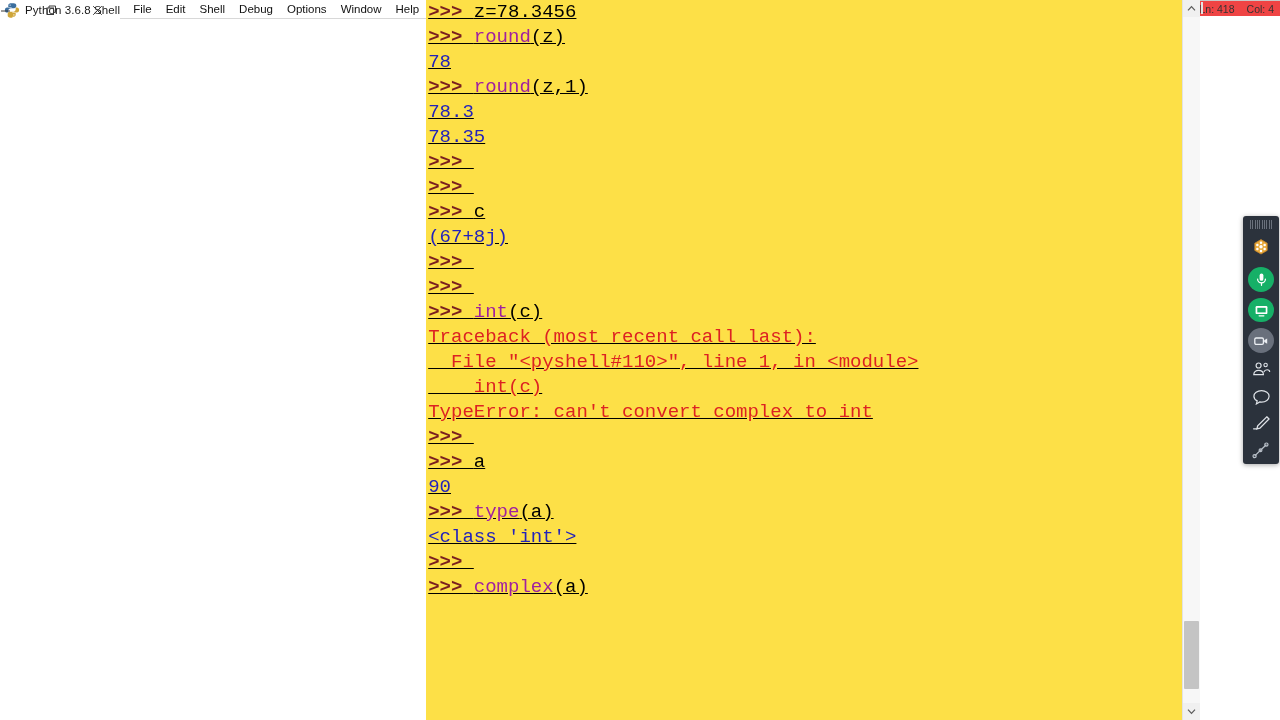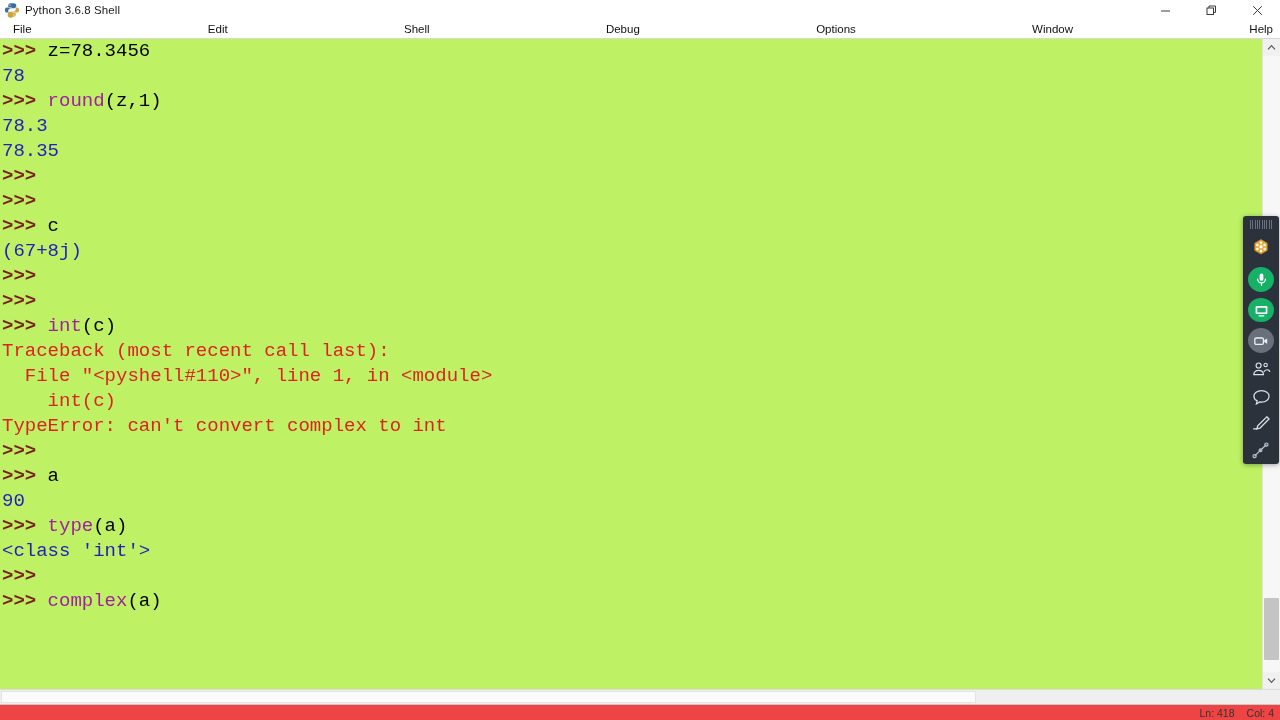--- a/index.html
+++ b/index.html
@@ -16,21 +16,21 @@
   }
 
   
   #app-window {
     position: absolute;
     left: 0; top: 0;
     width: 1280px;
     height: 720px;
     background: #ffffff;
     display: flex;
-    flex-direction: column;
+    flex-direction: row;
   }
 
   
   #title-bar {
     height: 20px;
     background: #ffffff;
     display: flex;
     align-items: center;
     flex: 0 0 auto;
     border-bottom: 0px solid #e6e6e6;
@@ -85,24 +85,25 @@
 
   
   #shell-wrap {
     position: relative;
     flex: 1 1 auto;
     display: flex;
     min-height: 0;
   }
   #shell-text {
     flex: 1 1 auto;
-    background: #bef264;
+    background: #fde047;
     overflow: hidden;
     padding: 0 0 0 2px;
     position: relative;
+    text-decoration: underline;
   }
   .code-line {
     font-family: "Liberation Mono", "DejaVu Sans Mono", monospace;
     font-size: 19px;
     line-height: 25px;
     height: 25px;
     white-space: pre;
     color: #000000;
     letter-spacing: 0px;
   }
@@ -278,20 +279,21 @@
       <div class="menu-item">Shell</div>
       <div class="menu-item">Debug</div>
       <div class="menu-item">Options</div>
       <div class="menu-item">Window</div>
       <div class="menu-item">Help</div>
     </div>
 
   <div id="shell-wrap">
     <div id="shell-text">
         <div class="code-line"><span class="tok-prompt">&gt;&gt;&gt; </span><span class="tok-plain">z=78.3456</span></div>
+        <div class="code-line"><span class="tok-prompt">&gt;&gt;&gt; </span><span class="tok-builtin">round</span><span class="tok-plain">(z)</span></div>
         <div class="code-line"><span class="tok-out">78</span></div>
         <div class="code-line"><span class="tok-prompt">&gt;&gt;&gt; </span><span class="tok-builtin">round</span><span class="tok-plain">(z,1)</span></div>
         <div class="code-line"><span class="tok-out">78.3</span></div>
         <div class="code-line"><span class="tok-out">78.35</span></div>
         <div class="code-line"><span class="tok-prompt">&gt;&gt;&gt; </span></div>
         <div class="code-line"><span class="tok-prompt">&gt;&gt;&gt; </span></div>
         <div class="code-line"><span class="tok-prompt">&gt;&gt;&gt; </span><span class="tok-plain">c</span></div>
         <div class="code-line"><span class="tok-out">(67+8j)</span></div>
         <div class="code-line"><span class="tok-prompt">&gt;&gt;&gt; </span></div>
         <div class="code-line"><span class="tok-prompt">&gt;&gt;&gt; </span></div>

